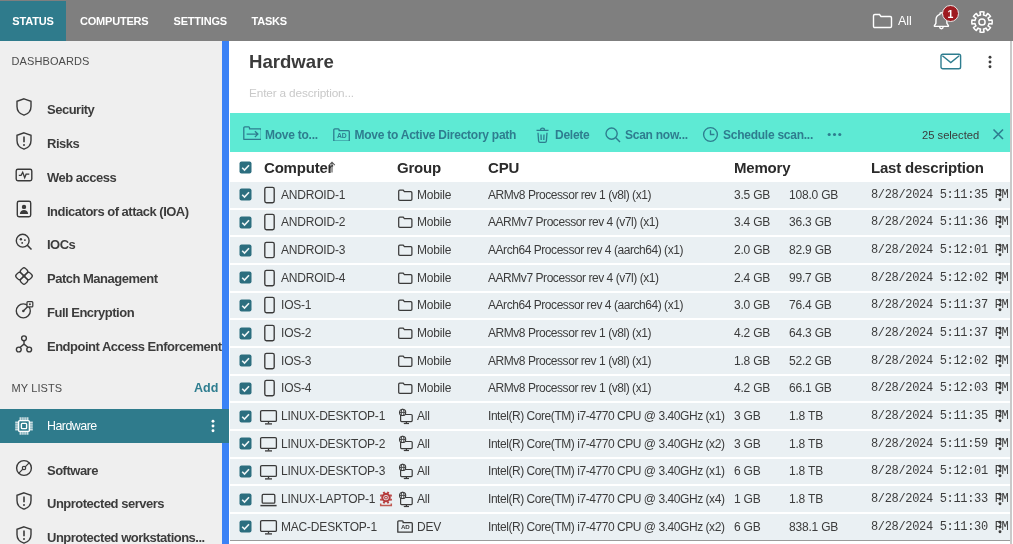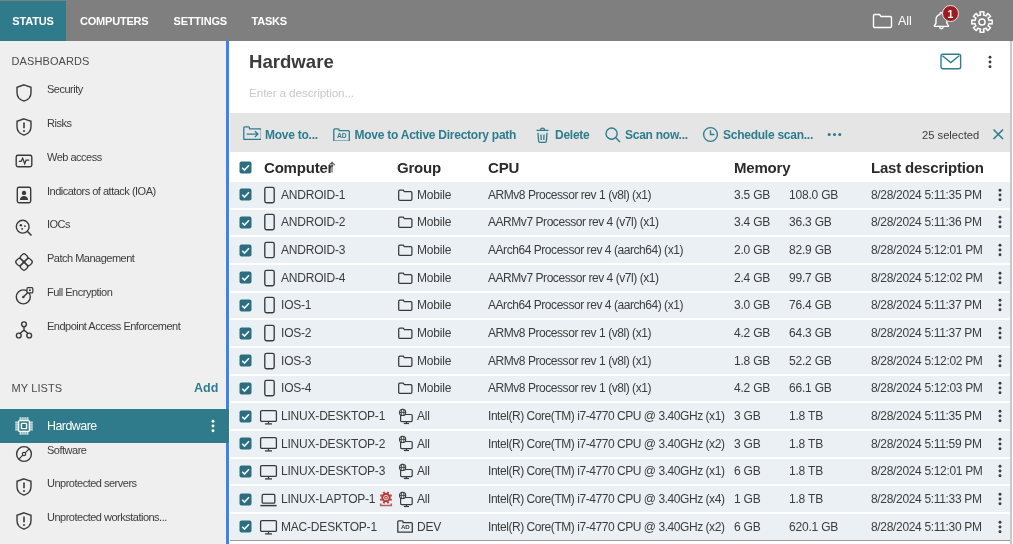--- a/index.html
+++ b/index.html
@@ -7,53 +7,53 @@
 
 #topbar { position:absolute; left:0; top:0; width:1013px; height:41px; background:#7f7f7f; }
 #tab-status { position:absolute; left:0; top:1px; width:66px; height:40px; background:#2f7b8c; color:#fff; font-size:11px; font-weight:bold; letter-spacing:-0.15px; display:flex; align-items:center; justify-content:center; }
 .navtab { position:absolute; top:0; height:41px; color:#fff; font-size:11px; font-weight:bold; letter-spacing:-0.2px; display:flex; align-items:center; }
 #tfolder { position:absolute; left:872px; top:12px; }
 #tAll { position:absolute; left:898px; top:14px; color:#fff; font-size:12.5px; }
 #tbell { position:absolute; left:931px; top:11px; }
 #tbadge { position:absolute; left:942px; top:5px; width:17px; height:17px; border-radius:50%; background:#9e1b20; border:1.5px solid #e8e8e8; color:#fff; font-size:10.5px; font-weight:bold; display:flex; align-items:center; justify-content:center; }
 #tgear { position:absolute; left:971px; top:10.5px; }
 
-#sidebar { position:absolute; left:0; top:41px; width:229px; height:503px; background:#efefef; border-right:3px solid #3b82f6;padding-left:16px; }
+#sidebar { position:absolute; left:0; top:41px; width:229px; height:503px; background:#efefef; border-right:7px solid #3b82f6;padding-left:16px; }
 .slabel { position:absolute; left:11.5px; color:#4b4b4b; font-size:11px; letter-spacing:0.1px; }
-.sitem { position:absolute; left:14px; height:34px; display:flex; align-items:flex-start; color:#3c3c3c; font-size:11px; letter-spacing:-0.5px; }
+.sitem { position:absolute; left:14px; height:34px; display:flex; align-items:flex-end; color:#3c3c3c; font-size:13px; letter-spacing:-0.5px;font-weight:bold; }
 .sitem svg { flex:0 0 auto; }
 .sitem span { margin-left:13px; white-space:nowrap; }
 .mylabel { position:absolute; left:11.5px; top:341px; color:#4b4b4b; font-size:11px; letter-spacing:0.1px; }
 .addlink { position:absolute; left:194px; top:340px; color:#2e7d8f; font-size:12.5px; font-weight:bold; }
 .sel { position:absolute; left:0; top:368px; width:229px; height:33.5px; background:#2f7b8c; color:#fff; font-size:12.4px; letter-spacing:-0.5px; display:flex; align-items:center; padding-left:14px; }
 .sel > span { margin-left:13px; }
 .sel .seldots { position:absolute; right:14px; top:10px; margin:0; }
 
 #content { position:absolute; left:230px; top:41px; width:783px; height:503px; background:#fff; }
 #rightline { position:absolute; left:1010px; top:41px; width:2px; height:503px; background:#c9c9c9; z-index:9; }
 #title { position:absolute; left:19px; top:10px; font-size:18.6px; font-weight:bold; color:#3b3b3b; }
 #desc { position:absolute; left:19px; top:45px; font-size:11.8px; letter-spacing:-0.15px; color:#c9c9c9; }
 #mailic { position:absolute; left:710px; top:12px; }
 #hdots { position:absolute; left:758px; top:14px; }
-#toolbar { position:absolute; left:0; top:72px; width:780px; height:39px; background:#e5e5e5; }
+#toolbar { position:absolute; left:0; top:72px; width:780px; height:39px; background:#5eead4; }
 .tbi { position:absolute; top:2px; height:39px; display:flex; align-items:center; color:#2e7d8f; font-size:12px; font-weight:bold; letter-spacing:-0.25px; }
 .tbi svg { margin-right:4px; }
 #selcount { position:absolute; left:692px; top:2px; height:39px; display:flex; align-items:center; color:#3b3b3b; font-size:11.2px; }
 #xic { position:absolute; left:762px; top:15px; }
 
 #thead { position:absolute; left:0; top:111px; width:780px; height:30px; background:#fff; }
 #thead .hc { position:absolute; top:0; height:30px; display:flex; align-items:center; font-size:15px; font-weight:bold; color:#2b2b2b; letter-spacing:-0.2px; }
 #tbody { position:absolute; left:0; top:141px; width:842px; }
 .row { position:relative; width:780px; height:25.66px; margin-bottom:2px; background:#eaf0f3; }
 .row span { position:absolute; top:0; height:25.66px; display:flex; align-items:center; font-size:12px; color:#3c3c3c; white-space:nowrap; letter-spacing:-0.2px; }
 .cb { left:9px; } .devic { left:29px; } .cname { left:51px; }
 .gic { left:167px; } .gtxt { left:187px; } .cpu { left:258px; }
 .cpu { letter-spacing:-0.45px !important; }
 .date { letter-spacing:-0.33px !important; }
-.mem { left:504px; } .disk { left:559px; } .date { left:641px; } .rdots { left:768px; }
+.mem { left:504px; } .disk { left:559px; } .date { left:641px;font-family:Liberation Mono, monospace; } .rdots { left:768px; }
 #botline { position:absolute; left:0px; top:499px; width:780px; height:1px; background:#9a9a9a; }
 </style></head><body>
 <div id="app">
 <div id="topbar">
   <div id="tab-status">STATUS</div>
   <div class="navtab" style="left:80px">COMPUTERS</div>
   <div class="navtab" style="left:173.5px">SETTINGS</div>
   <div class="navtab" style="left:251.5px">TASKS</div>
   <div id="tfolder">
         <svg width="21" height="18" viewBox="0 0 21 18" style="">
@@ -729,21 +729,21 @@
 <span class="cname">MAC-DESKTOP-1</span>
 <span class="gic">
             <svg width="16" height="13" viewBox="0 0 16 13" style="">
               <path d="M0.8 12.2 V1.9 C0.8 1.3 1.2 0.9 1.8 0.9 H5.2 C5.8 0.9 6.1 1.2 6.1 1.8 V2.7 H14.3 C14.9 2.7 15.3 3.1 15.3 3.7 V12.2 Z" fill="none" stroke="#3a3a3a" stroke-width="1.3" stroke-linejoin="round"></path>
               <text x="8.2" y="9.3" font-family="Liberation Sans, sans-serif" font-size="6.2" font-weight="bold" fill="#3a3a3a" text-anchor="middle">AD</text>
             </svg>
           </span>
 <span class="gtxt">DEV</span>
 <span class="cpu">Intel(R) Core(TM) i7-4770 CPU @ 3.40GHz (x2)</span>
 <span class="mem">6 GB</span>
-<span class="disk">620.1 GB</span>
+<span class="disk">838.1 GB</span>
 <span class="date">8/28/2024 5:11:30 PM</span>
 <span class="rdots">
             <svg width="4" height="14" viewBox="0 0 4 14" style="">
               <circle cx="2" cy="2.2" r="1.45" fill="#3c3c3c"></circle>
               <circle cx="2" cy="7" r="1.45" fill="#3c3c3c"></circle>
               <circle cx="2" cy="11.8" r="1.45" fill="#3c3c3c"></circle>
             </svg>
           </span>
 </div>
   </div>

